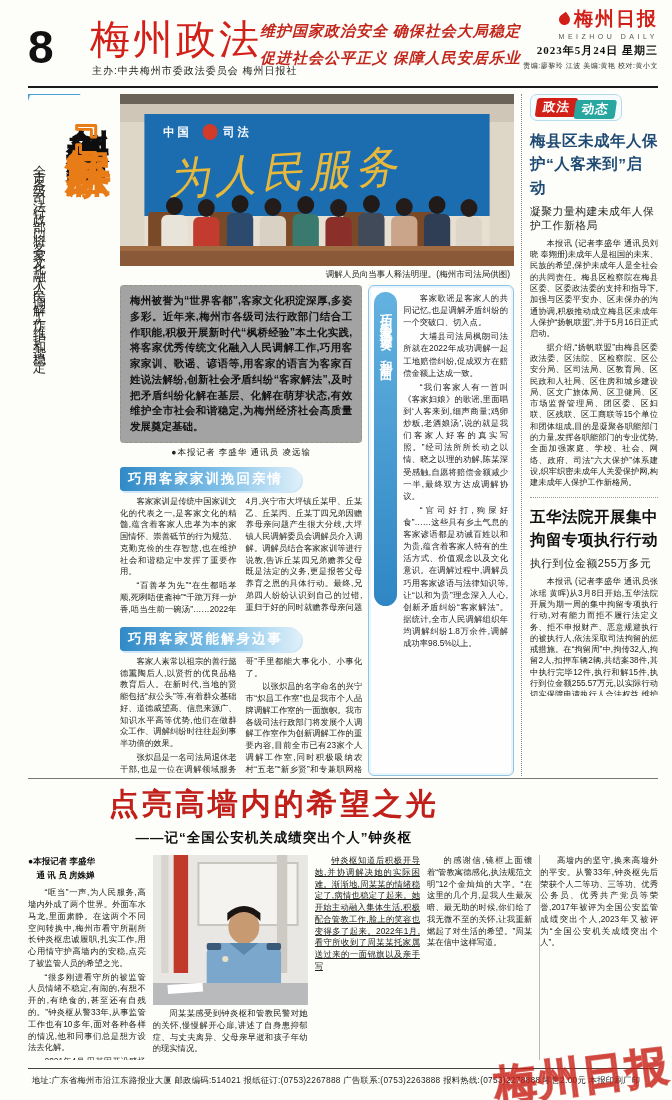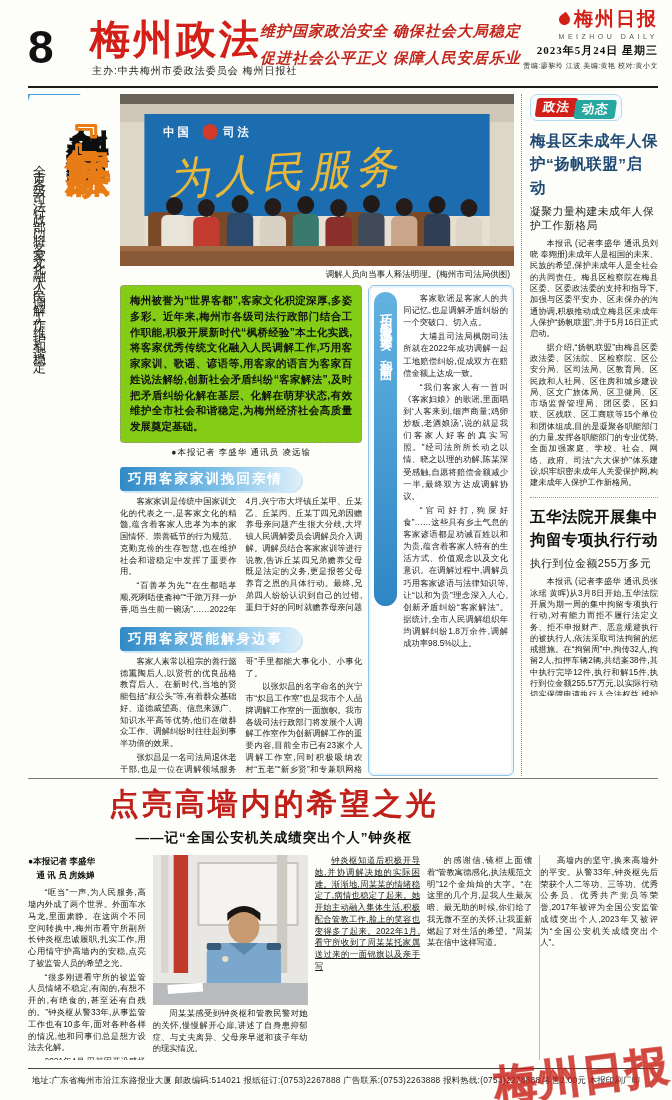--- a/index.html
+++ b/index.html
@@ -3,21 +3,21 @@
 <meta charset="utf-8">
 <style>
   html,body{margin:0;padding:0;}
   body{width:672px;height:1100px;background:#f6f5f1;font-family:"Liberation Sans",sans-serif;}
   .page{position:relative;width:672px;height:1100px;background:#fdfdfa;overflow:hidden;color:#1a1a1a;}
 
   
   .hdr{position:absolute;top:6px;left:28px;right:14px;height:78px;}
   .hdr-rule{position:absolute;top:86px;left:28px;right:14px;border-top:2.5px solid #1b1b1b;}
   .pagenum{position:absolute;left:0;top:14px;font-size:46px;font-weight:700;color:#111;}
-  .sect-title{position:absolute;left:62px;top:6px;font-size:40px;font-weight:700;color:#d21f17;font-family:"Liberation Serif",serif;letter-spacing:3px;}
+  .sect-title{position:absolute;left:62px;top:6px;font-size:40px;font-weight:400;color:#d21f17;font-family:"Liberation Serif",serif;letter-spacing:3px;}
   .organizer{position:absolute;left:64px;top:58px;font-size:10px;color:#222;letter-spacing:1px;}
   .slogans{position:absolute;left:232px;top:12px;color:#c3271c;font-family:"Liberation Serif",serif;font-weight:700;font-style:italic;font-size:15px;line-height:1.8;letter-spacing:1px;white-space:nowrap;}
   .brand{position:absolute;right:0;top:0;text-align:right;}
   .brand-mark{display:inline-block;width:11px;height:11px;background:#d21f17;border-radius:50% 0 50% 50%;transform:rotate(-35deg);margin-right:4px;vertical-align:middle;}
   .brand-name{font-size:19px;font-weight:900;color:#d21f17;font-family:"Liberation Serif",serif;letter-spacing:2px;vertical-align:middle;}
   .brand-en{font-size:7px;color:#555;letter-spacing:3.5px;margin-top:1px;}
   .brand-date{font-size:11px;font-weight:700;color:#111;margin-top:3px;letter-spacing:1px;font-family:Liberation Serif, serif;}
   .brand-eds{font-size:7px;color:#333;margin-top:3px;letter-spacing:.5px;}
 
   
@@ -28,21 +28,21 @@
   .vhead .black{font-size:43px;font-weight:900;color:#0e0e0e;letter-spacing:2px;}
   .vhead .accent{font-size:46px;font-weight:900;color:#e87c17;letter-spacing:1px;}
 
   .maincol{flex:1;margin-left:8px;display:flex;flex-direction:column;min-width:0;}
   .photo1{width:100%;height:172px;display:block;}
   .ph1-cap{font-size:8.5px;color:#222;text-align:right;padding:3px 4px 4px 0;}
   .artbody{display:flex;flex:1;min-height:0;}
   .leftpart{width:63%;padding-right:6px;box-sizing:border-box;}
   .rightpart{width:37%;box-sizing:border-box;}
 
-  .introbox{border:1.5px dashed #9a9488;border-radius:4px;padding:7px 9px;font-size:10.5px;font-weight:700;line-height:1.5;text-align:justify;color:#111;background:#84cc16;}
+  .introbox{border:1.5px dashed #9a9488;border-radius:4px;padding:7px 9px;font-size:10.5px;font-weight:700;line-height:1.5;text-align:justify;color:#111;background:#a3a3a3;}
   .byline{font-size:8.5px;color:#222;text-align:center;margin:4px 0 5px;letter-spacing:1px;}
 
   .sec-hd{display:inline-block;background:linear-gradient(90deg,#2f8ac7,#7fc0e8 55%,#dff0fa);color:#fff;font-weight:800;font-size:13.5px;letter-spacing:2px;padding:3px 18px 3px 8px;border-radius:4px 14px 14px 4px;box-shadow:2px 2px 0 #cfe7f6;margin:3px 0 5px;}
   .sec-body{column-count:2;column-gap:9px;font-size:8.3px;line-height:1.42;text-align:justify;color:#222;}
   .sec-body p{margin:0 0 2px;text-indent:2em;}
   .sec1 .sec-body{height:128px;overflow:hidden;}
   .sec2 .sec-body{height:150px;overflow:hidden;}
 
   .box3{border:1.5px solid #8fc3e6;border-radius:6px;height:100%;box-sizing:border-box;display:flex;padding:6px 5px;background:#fffeff;box-shadow:inset 0 0 0 2px #eaf5fc;}
   .vbanner{writing-mode:vertical-rl;text-orientation:upright;background:linear-gradient(#63b2e0,#2f86c4);color:#fff;font-weight:800;font-size:12.5px;letter-spacing:4px;border-radius:12px;padding:12px 3px;height:290px;align-self:flex-start;margin-right:6px;}
@@ -198,21 +198,21 @@
       </div>
     </div>
 
     <div class="sidebar">
       <div class="badge">
         <span class="tag tag-red">政法</span>
         <span class="tag tag-teal">动态</span>
       </div>
 
       <div class="sb-art1">
-        <div class="sb-title1">梅县区未成年人保护“扬帆联盟”启动</div>
+        <div class="sb-title1">梅县区未成年人保护“人客来到”启动</div>
         <div class="sb-subtitle">凝聚力量构建未成年人保护工作新格局</div>
         <div class="sb-body">
           <p>本报讯  (记者李盛华  通讯员刘晓  奉翙册)未成年人是祖国的未来、民族的希望,保护未成年人是全社会的共同责任。梅县区检察院在梅县区委、区委政法委的支持和指导下,加强与区委平安办、区未保办的沟通协调,积极推动成立梅县区未成年人保护“扬帆联盟”,并于5月16日正式启动。</p>
           <p>据介绍,“扬帆联盟”由梅县区委政法委、区法院、区检察院、区公安分局、区司法局、区教育局、区民政和人社局、区住房和城乡建设局、区文广旅体局、区卫健局、区市场监督管理局、团区委、区妇联、区残联、区工商联等15个单位和团体组成,目的是凝聚各职能部门的力量,发挥各职能部门的专业优势,全面加强家庭、学校、社会、网络、政府、司法“六大保护”体系建设,织牢织密未成年人关爱保护网,构建未成年人保护工作新格局。</p>
 
         </div>
       </div>
 
       <div class="sb-div"></div>
 

